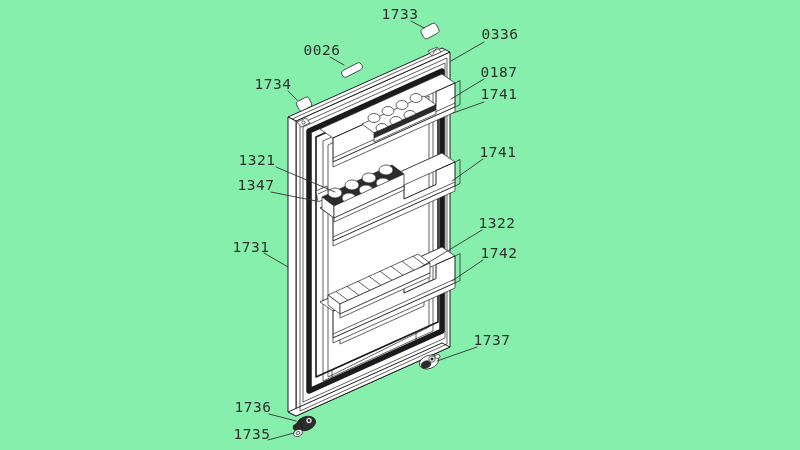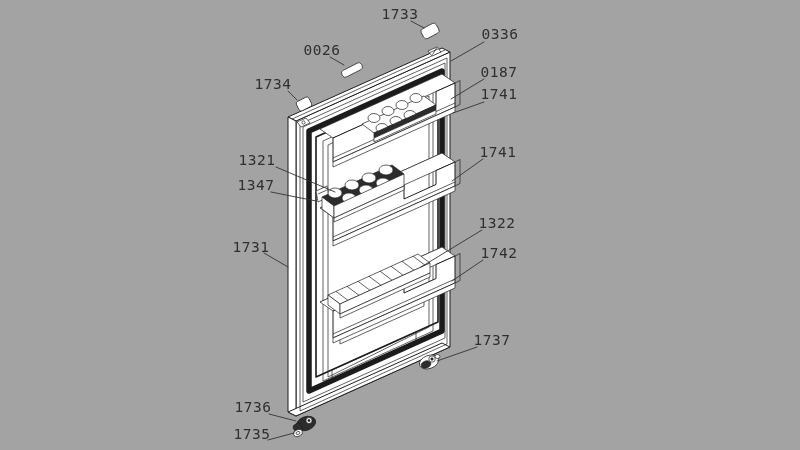--- a/index.html
+++ b/index.html
@@ -1,16 +1,16 @@
 <!DOCTYPE html>
 <html><head>
 <meta charset="utf-8">
 <style>
   html,body{margin:0;padding:0;background:#ffffff;}
-  .canvas{width:800px;height:450px;background:#a3a3a3;position:relative;overflow:hidden;}
+  .canvas{width:800px;height:450px;background:#86efac;position:relative;overflow:hidden;}
   svg{display:block;}
   .thin{fill:none;stroke:#1f1f1f;stroke-width:.7;stroke-linejoin:round;}
   .wh{fill:#ffffff;stroke:#1f1f1f;stroke-width:1;stroke-linejoin:round;}
   .whthin{fill:#ffffff;stroke:#1f1f1f;stroke-width:.7;stroke-linejoin:round;}
   .dk{fill:#2c2c2c;stroke:#1f1f1f;stroke-width:.7;stroke-linejoin:round;}
   .gasket{fill:none;stroke:#1b1b1b;stroke-width:5.5;stroke-linejoin:round;}
   .gasket2{fill:none;stroke:#1b1b1b;stroke-width:1.6;stroke-linejoin:round;}
   .leader{fill:none;stroke:#333333;stroke-width:.9;stroke-linecap:round;}
   .lbl{font-family:"DejaVu Sans Mono","Liberation Mono",monospace;font-size:14.5px;fill:#2f2f2f;letter-spacing:.5px;text-anchor:middle;}
 </style>

